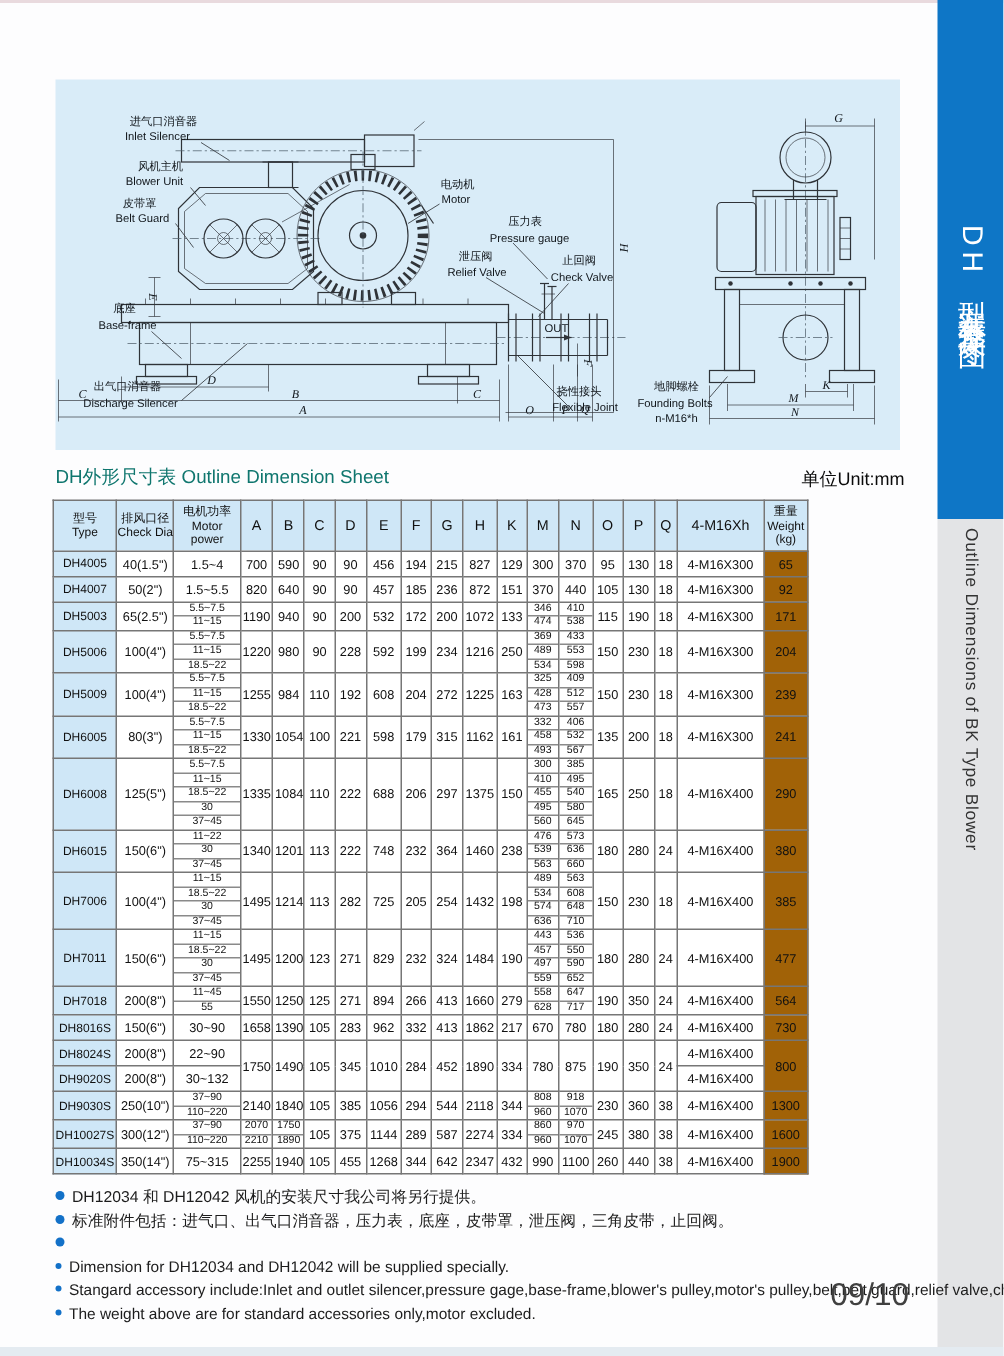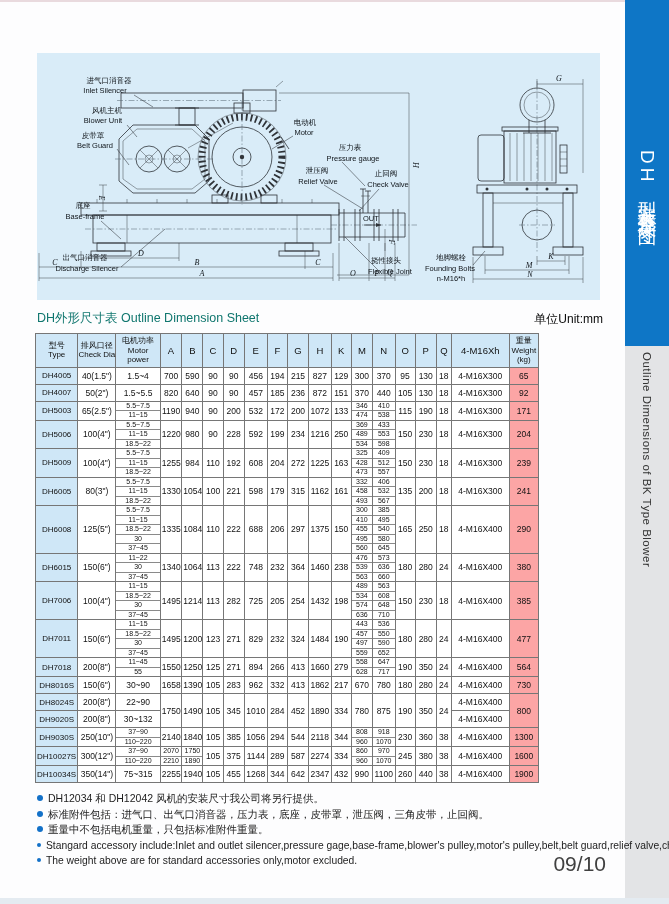--- a/index.html
+++ b/index.html
@@ -37,21 +37,21 @@
   .unit{position:absolute;right:66px;top:311px;font-size:12px;color:#0a0a0a;}
 
   
   .tblwrap{position:absolute;left:35px;top:333px;width:504px;}
   table{border-collapse:collapse;width:100%;table-layout:fixed;border:1.5px solid #4a4a4a;}
   th,td{border:1px solid #767676;text-align:center;vertical-align:middle;padding:0;}
   th{background:#cfe7f7;font-weight:normal;font-size:8px;line-height:9.5px;padding:2px 0;}
   th.letter{font-size:9.5px;}
   td{font-size:8.5px;padding:3px 1px;background:#fff;}
   td.type{background:#cfe7f7;font-size:8px;}
-  td.wt{background:#fca5a5;}
+  td.wt{background:#a16207;}
   td.stackcell{padding:0;}
   .stack{display:flex;flex-direction:column;justify-content:center;}
   .stack > div{height:8.5px;line-height:8.5px;font-size:7px;}
   .stack > div + div{border-top:1px solid #8a8a8a;}
 
   
   .notes{position:absolute;left:37px;top:791px;width:566px;}
   .note{font-size:10.5px;line-height:15.5px;color:#1c1c1c;white-space:nowrap;}
   .note .bullet{display:inline-block;width:6px;height:6px;border-radius:50%;background:#1371c8;margin-right:5px;vertical-align:1px;}
   .note.en{font-size:10.3px;}
@@ -659,21 +659,21 @@
           <td class="type">DH6015</td>
           <td class="port">150(6")</td>
           <td class="motor stackcell">
             <div class="stack">
               <div>11~22</div>
               <div>30</div>
               <div>37~45</div>
             </div>
           </td>
           <td>1340</td>
-          <td>1064</td>
+          <td>1201</td>
           <td>113</td>
           <td>222</td>
           <td>748</td>
           <td>232</td>
           <td>364</td>
           <td>1460</td>
           <td>238</td>
           <td class=" stackcell">
             <div class="stack">
               <div>476</div>
@@ -965,19 +965,20 @@
           <td class="bolts">4-M16X400</td>
           <td class="wt">1900</td>
         </tr>
       </tbody>
   </table>
 </div>
 
 <div class="notes">
   <div class="note cn"><span class="bullet"></span><span>DH12034 和 DH12042 风机的安装尺寸我公司将另行提供。</span></div>
   <div class="note cn"><span class="bullet"></span><span>标准附件包括：进气口、出气口消音器，压力表，底座，皮带罩，泄压阀，三角皮带，止回阀。</span></div>
-  <div class="note cn"><span class="bullet"></span><span>重量中不包括电机重量，只包括标准附件重量。</span></div>
+  <div class="note cn"><span class="bullet"></span></div>
+  <div class="note en"><span class="bullet"></span><span>Dimension for DH12034 and DH12042 will be supplied specially.</span></div>
   <div class="note en"><span class="bullet"></span><span>Stangard accessory include:Inlet and outlet silencer,pressure gage,base-frame,blower's pulley,motor's pulley,belt,belt guard,relief valve,check valve.</span></div>
   <div class="note en"><span class="bullet"></span><span>The weight above are for standard accessories only,motor excluded.</span></div>
 </div>
 
 <div class="pageno">09/10</div>
 <div class="bottom-edge"></div>
 
 </body></html>

